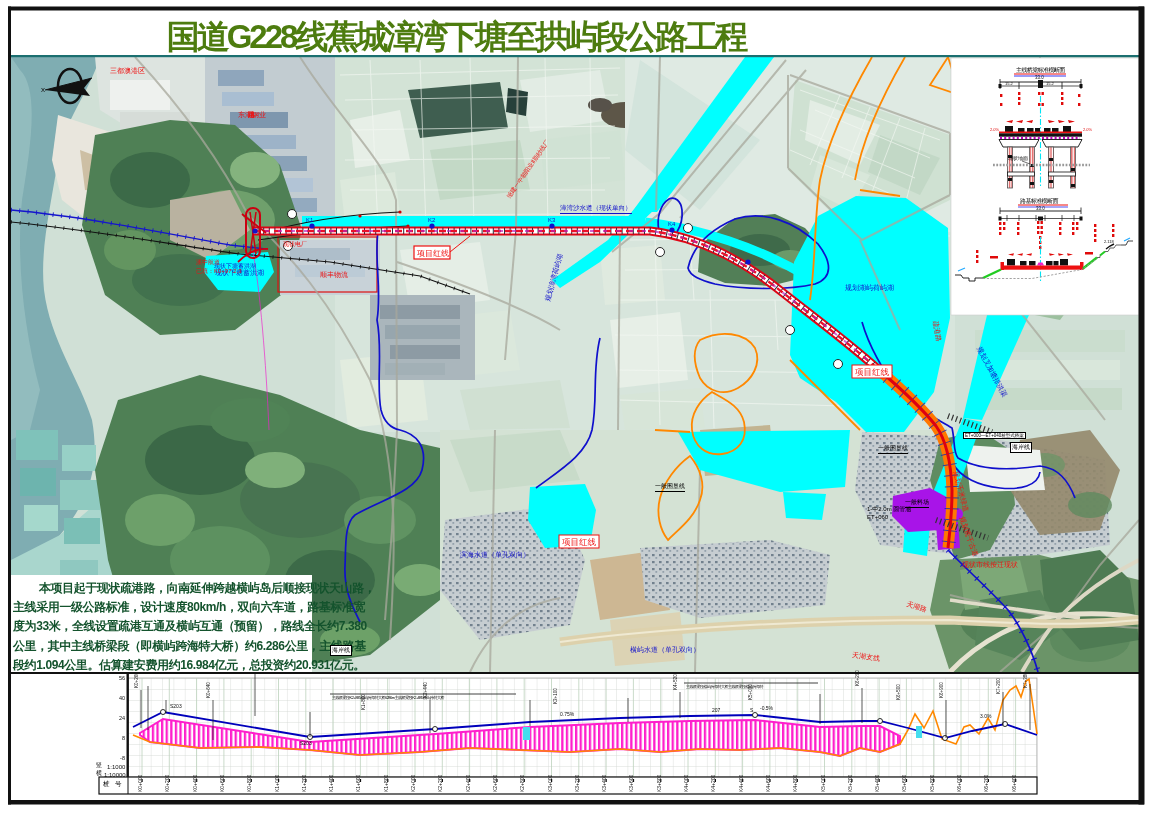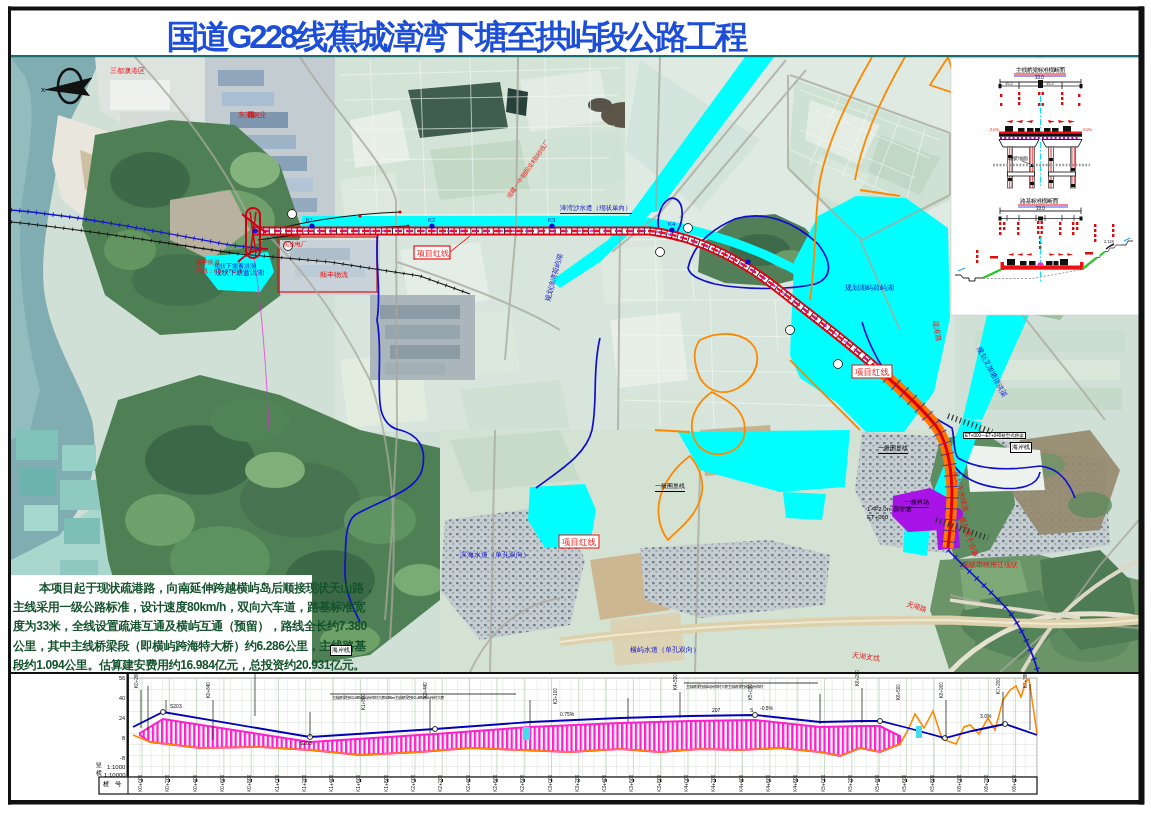--- a/index.html
+++ b/index.html
@@ -723,21 +723,21 @@
 </g>
 
 <rect x="11" y="55" width="1128" height="2.2" fill="#1b6f70"></rect>
 
 <rect x="8" y="6.5" width="1136" height="4" fill="#111"></rect>
 <rect x="8" y="800" width="1136" height="4.5" fill="#111"></rect>
 <rect x="8" y="6.5" width="3" height="798" fill="#111"></rect>
 <rect x="1138.5" y="6.5" width="6" height="798" fill="#111"></rect>
 </svg>
 
-<div style="position:absolute;left:0;top:15px;width:912px;text-align:center;font:bold 33px 'Liberation Sans',sans-serif;letter-spacing:-3px;color:#1d4ed8">国道G228线蕉城漳湾下塘至拱屿段公路工程</div>
+<div style="position:absolute;left:0;top:15px;width:912px;text-align:center;font:bold 33px 'Liberation Sans',sans-serif;letter-spacing:-3px;color:#4d7c0f">国道G228线蕉城漳湾下塘至拱屿段公路工程</div>
 
 <div style="position:absolute;left:13px;top:579px;width:299px;font:bold 12px/19.2px 'Liberation Sans',sans-serif;letter-spacing:-0.4px;color:#14532d;white-space:nowrap"><span style="padding-left:26px"></span>本项目起于现状疏港路，向南延伸跨越横屿岛后顺接现状天山路，<br>主线采用一级公路标准，设计速度80km/h，双向六车道，路基标准宽<br>度为33米，全线设置疏港互通及横屿互通（预留），路线全长约7.380<br>公里，其中主线桥梁段（即横屿跨海特大桥）约6.286公里，主线路基<br>段约1.094公里。估算建安费用约16.984亿元，总投资约20.931亿元。</div>
 
 <div style="position:absolute;left:110px;top:66px;font-size:7px;color:#e11">三都澳港区</div>
 
 <div style="position:absolute;left:238px;top:110px;font-size:7px;color:#e11">东湖钢业</div>
 
 <div style="position:absolute;left:246px;top:105px;font-size:7px;color:#e11;writing-mode:vertical-rl">疏港路</div>
 
 <div style="position:absolute;left:214px;top:262px;font-size:6px;color:#11c">现状下塘蓄洪湖</div>

